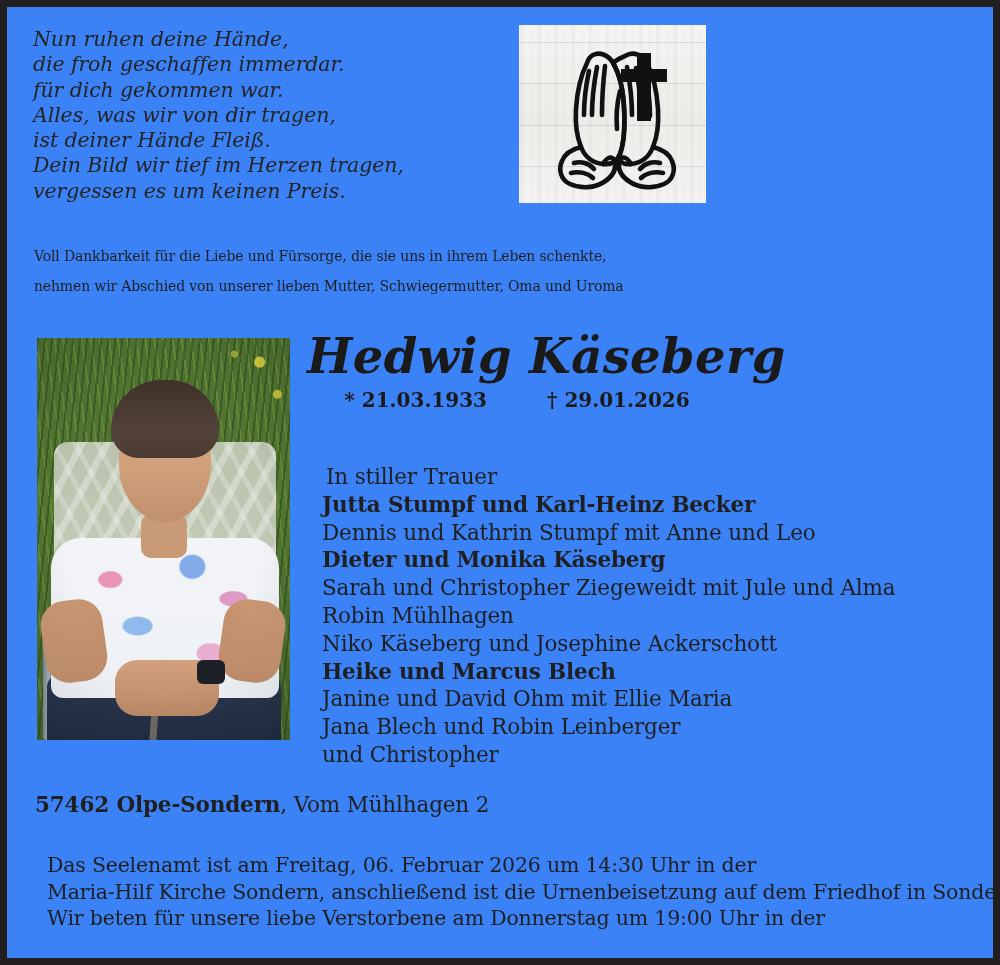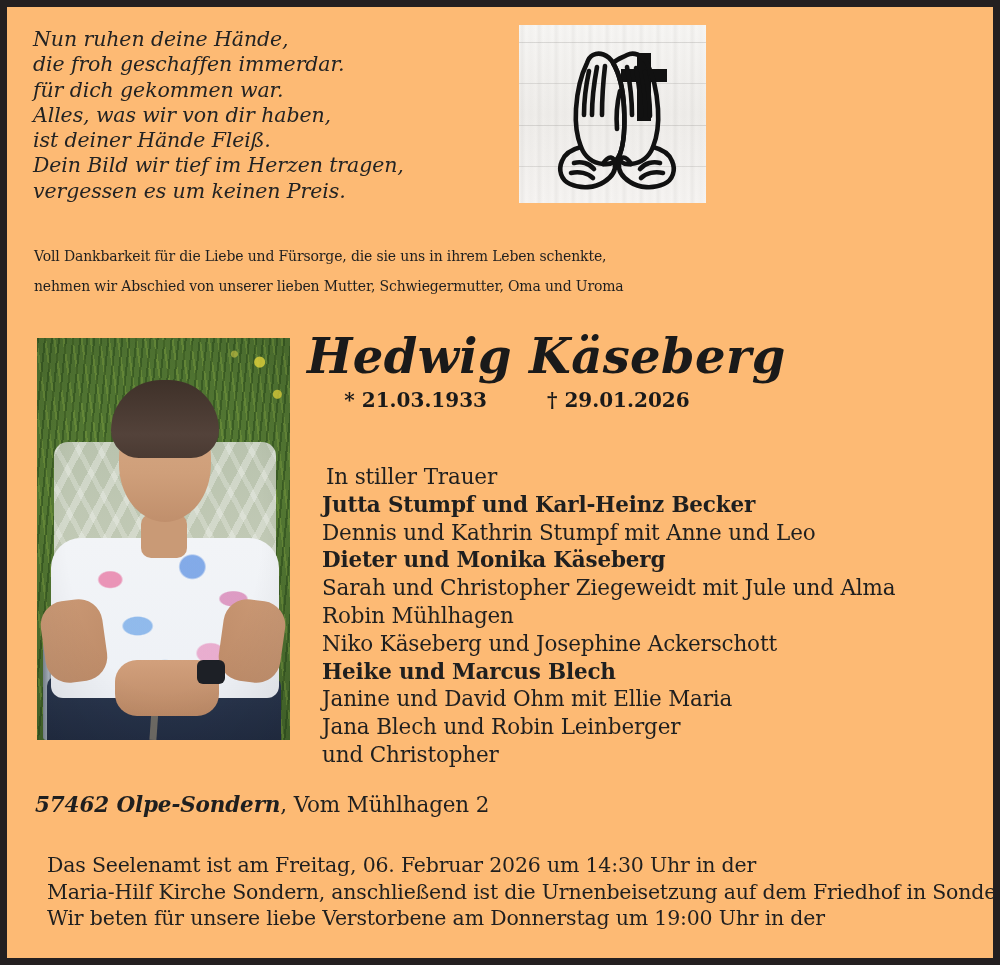--- a/index.html
+++ b/index.html
@@ -4,21 +4,21 @@
 <style>
   html, body {
     margin: 0;
     padding: 0;
     background: #ffffff;
   }
   #page {
     position: relative;
     width: 1000px;
     height: 965px;
-    background: #fdba74;
+    background: #3b82f6;
     border: 7px solid #231f20;
     box-sizing: border-box;
     overflow: hidden;
     font-family: "DejaVu Serif", "Liberation Serif", serif;
     color: #1b1b1b;
   }
 
   
   #poem {
     position: absolute;
@@ -311,21 +311,21 @@
   #address {
     position: absolute;
     left: 28px;
     top: 784px;
     font-size: 21.5px;
     line-height: 28px;
     letter-spacing: -0.15px;
     color: #1f1f1f;
     white-space: nowrap;
   }
-  #address .city { font-weight: bold; font-style: italic; }
+  #address .city { font-weight: bold; }
 
   
   #service {
     position: absolute;
     left: 28px;
     top: 845px;
     width: 940px;
     margin-left: 12px;
   }
   #service .line {
@@ -338,21 +338,21 @@
 </style>
 </head>
 <body>
 
 <div id="page">
 
   <div id="poem">
     <div class="line">Nun ruhen deine Hände,</div>
     <div class="line">die froh geschaffen immerdar.</div>
     <div class="line">für dich gekommen war.</div>
-    <div class="line">Alles, was wir von dir haben,</div>
+    <div class="line">Alles, was wir von dir tragen,</div>
     <div class="line">ist deiner Hände Fleiß.</div>
     <div class="line">Dein Bild wir tief im Herzen tragen,</div>
     <div class="line">vergessen es um keinen Preis.</div>
   </div>
 
   <div id="artwork">
     <div class="wood"></div>
     <svg viewBox="0 0 150 156">
       <g fill="#111111">
 

